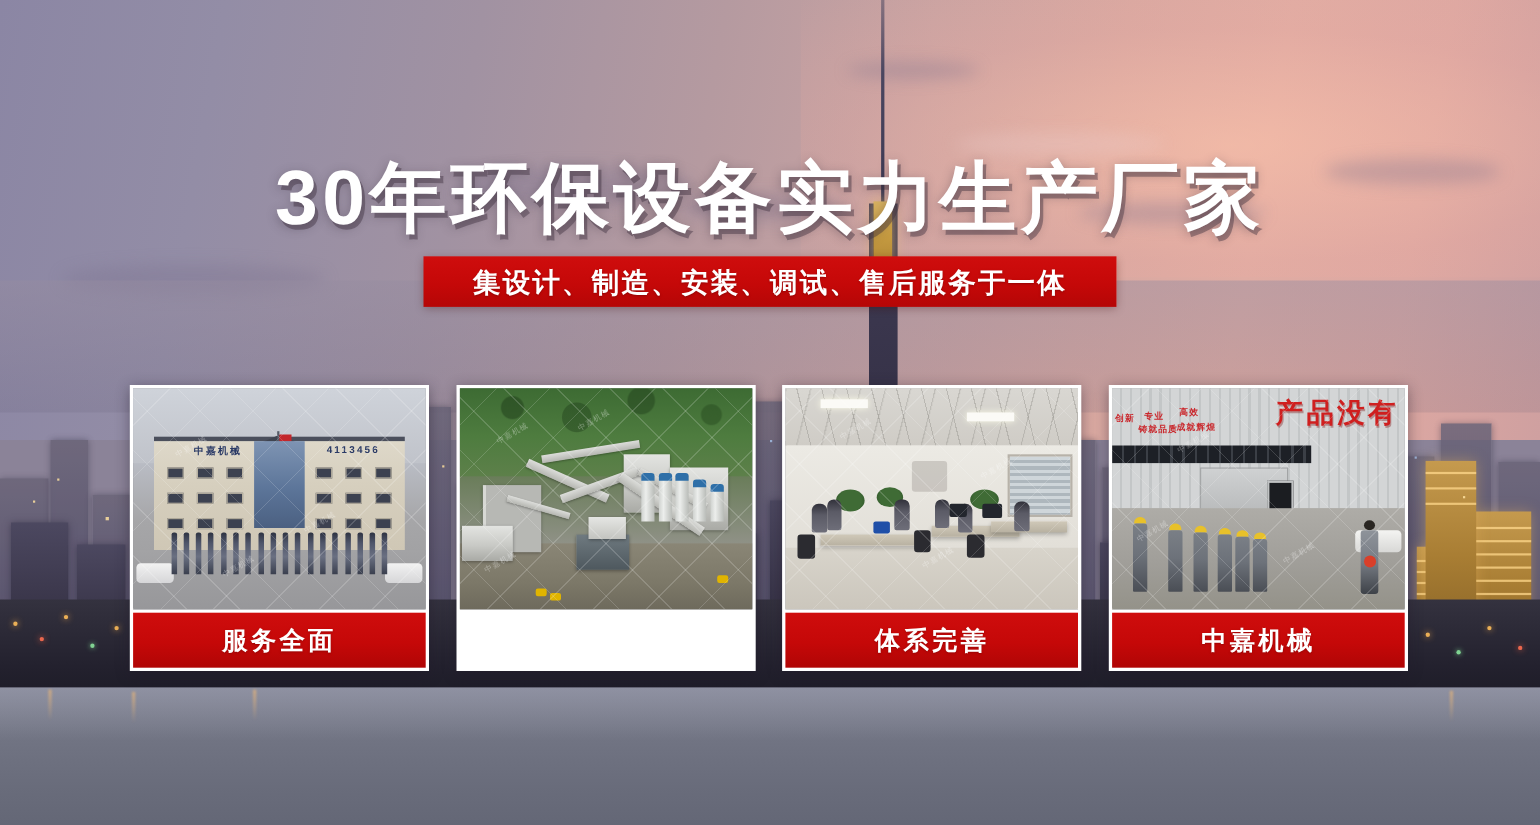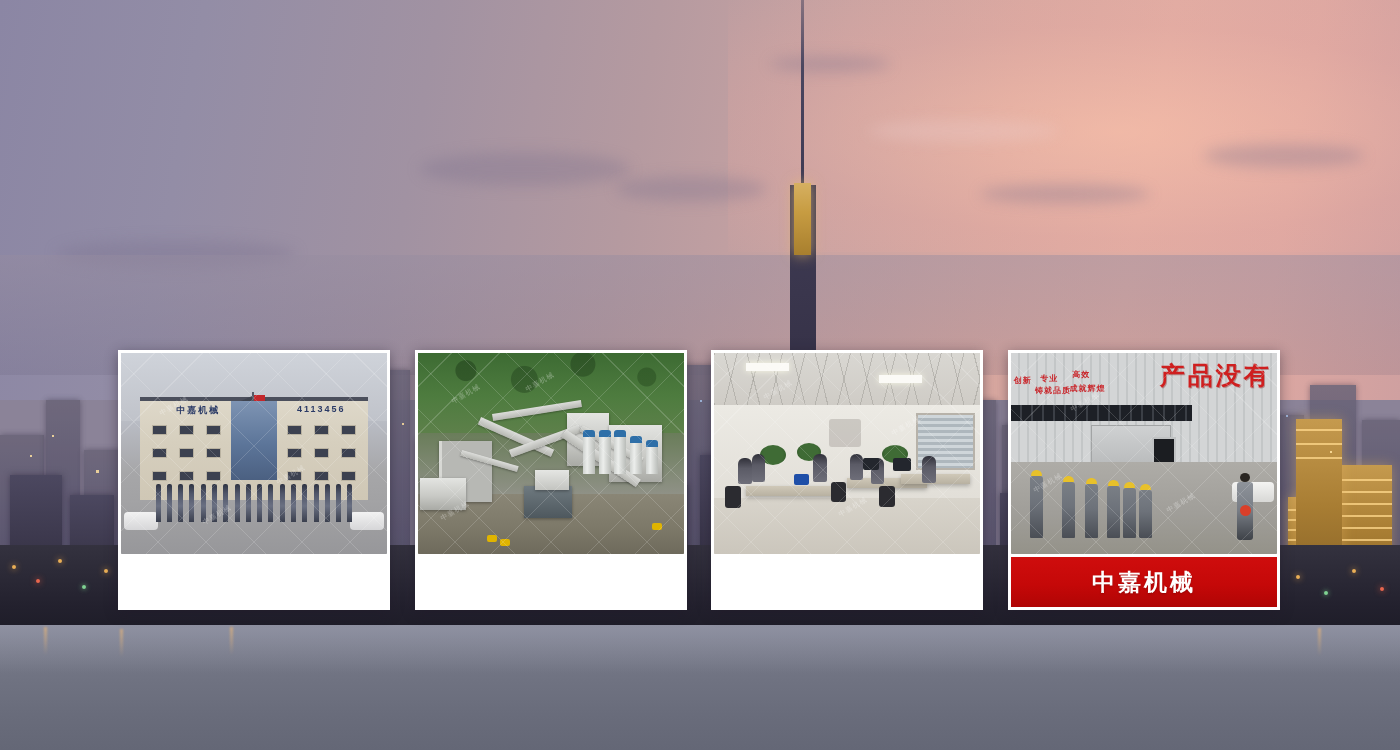--- a/index.html
+++ b/index.html
@@ -463,21 +463,25 @@
   <div class="water">
     <div class="water-sheen"></div>
     <div class="water-refl" style="left:44px;top:2px;"></div>
     <div class="water-refl" style="left:120px;top:4px;"></div>
     <div class="water-refl" style="left:230px;top:2px;"></div>
     <div class="water-refl" style="left:1318px;top:3px;"></div>
   </div>
 
   <div class="content">
 
-
+    <div class="headline">30年环保设备实力生产厂家</div>
+
+    <div class="subbar">
+      <span class="subbar-text">集设计、制造、安装、调试、售后服务于一体</span>
+    </div>
 
     <div class="cards">
 
       <div class="card">
         <div class="card-photo">
           <div class="p1">
             <div class="p1-sky"></div>
             <div class="p1-bldg">
               <div class="p1-roof"></div>
               <div class="p1-flag"></div>
@@ -536,20 +540,23 @@
                 <div class="p1-person"></div>
               <div class="p1-person"></div>
                 <div class="p1-person"></div>
                 <div class="p1-person"></div>
             </div>
           </div>
           <div class="mesh"></div>
           <div class="wm" style="left:14%;top:24%;">中嘉机械</div>
           <div class="wm" style="left:58%;top:58%;">中嘉机械</div>
           <div class="wm" style="left:30%;top:78%;">中嘉机械</div>
+        </div>
+        <div class="card-label">
+          <span>服务全面</span>
         </div>
       </div>
 
       <div class="card">
         <div class="card-photo">
           <div class="p2">
             <div class="p2-field">
                 <div class="p2-field-tex"></div>
               </div>
             <div class="p2-ground"></div>
@@ -615,20 +622,23 @@
 
             <div class="p3-mon" style="left:56%;top:52%;width:16px;height:12px;"></div>
             <div class="p3-mon" style="left:67%;top:52%;width:18px;height:13px;"></div>
             <div class="p3-mon" style="left:30%;top:60%;width:15px;height:11px; background:#1f4fa8;"></div>
           </div>
           <div class="mesh"></div>
           <div class="wm" style="left:18%;top:16%;">中嘉机械</div>
           <div class="wm" style="left:66%;top:34%;">中嘉机械</div>
           <div class="wm" style="left:46%;top:74%;">中嘉机械</div>
         </div>
+        <div class="card-label">
+          <span>体系完善</span>
+        </div>
       </div>
 
       <div class="card">
         <div class="card-photo">
           <div class="p4">
             <div class="p4-wall"></div>
             <div class="p4-bigtext">产品没有</div>
             <div class="p4-slogan" style="left:1%;top:11%;">创新</div>
             <div class="p4-slogan" style="left:11%;top:10%;">专业</div>
             <div class="p4-slogan" style="left:23%;top:8%;">高效</div>

